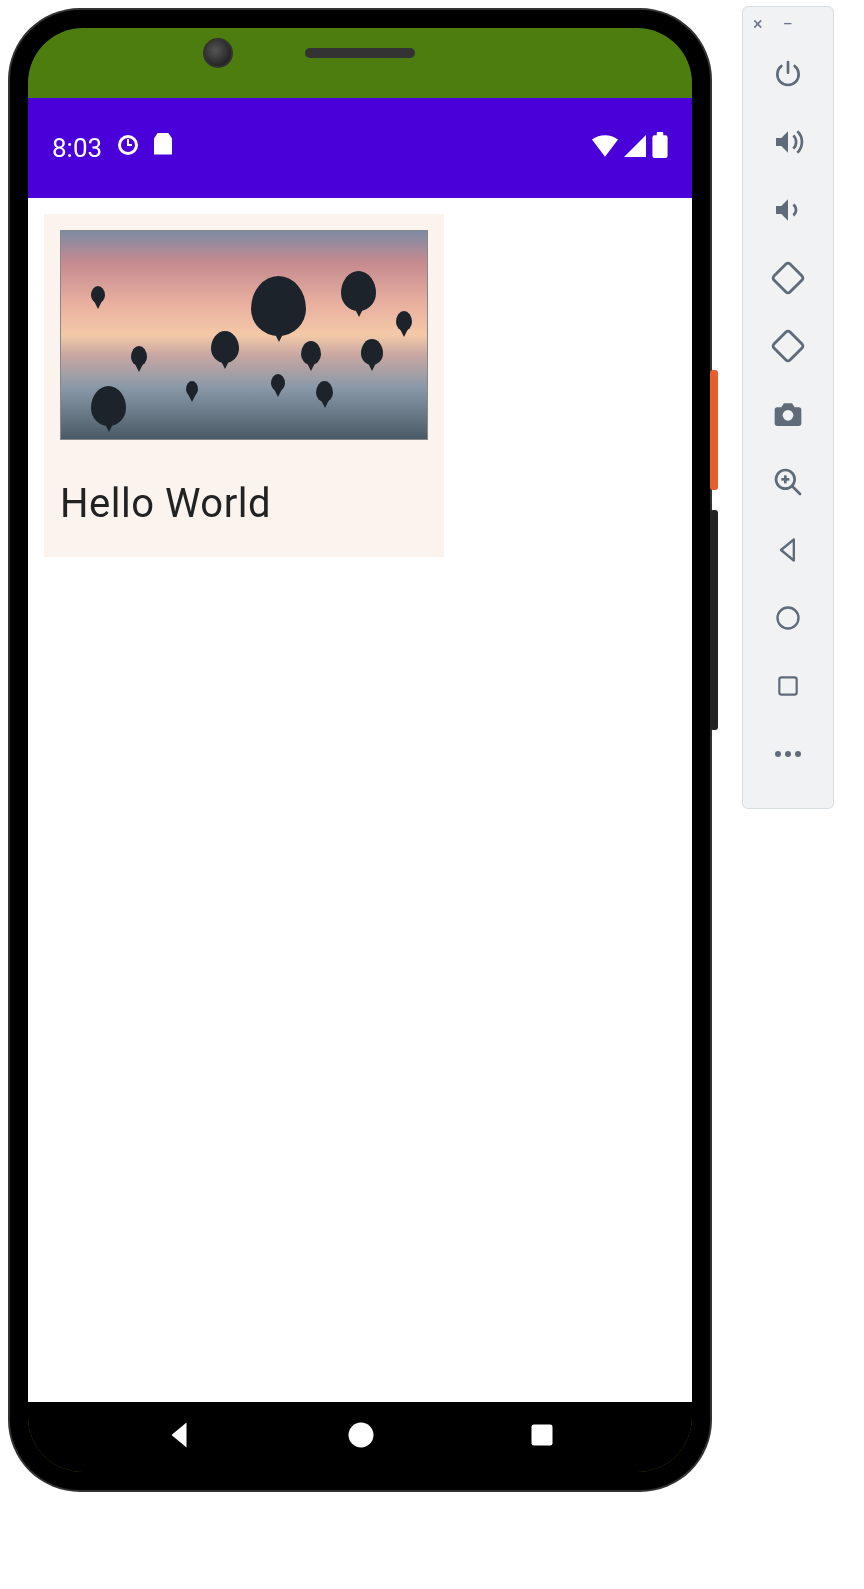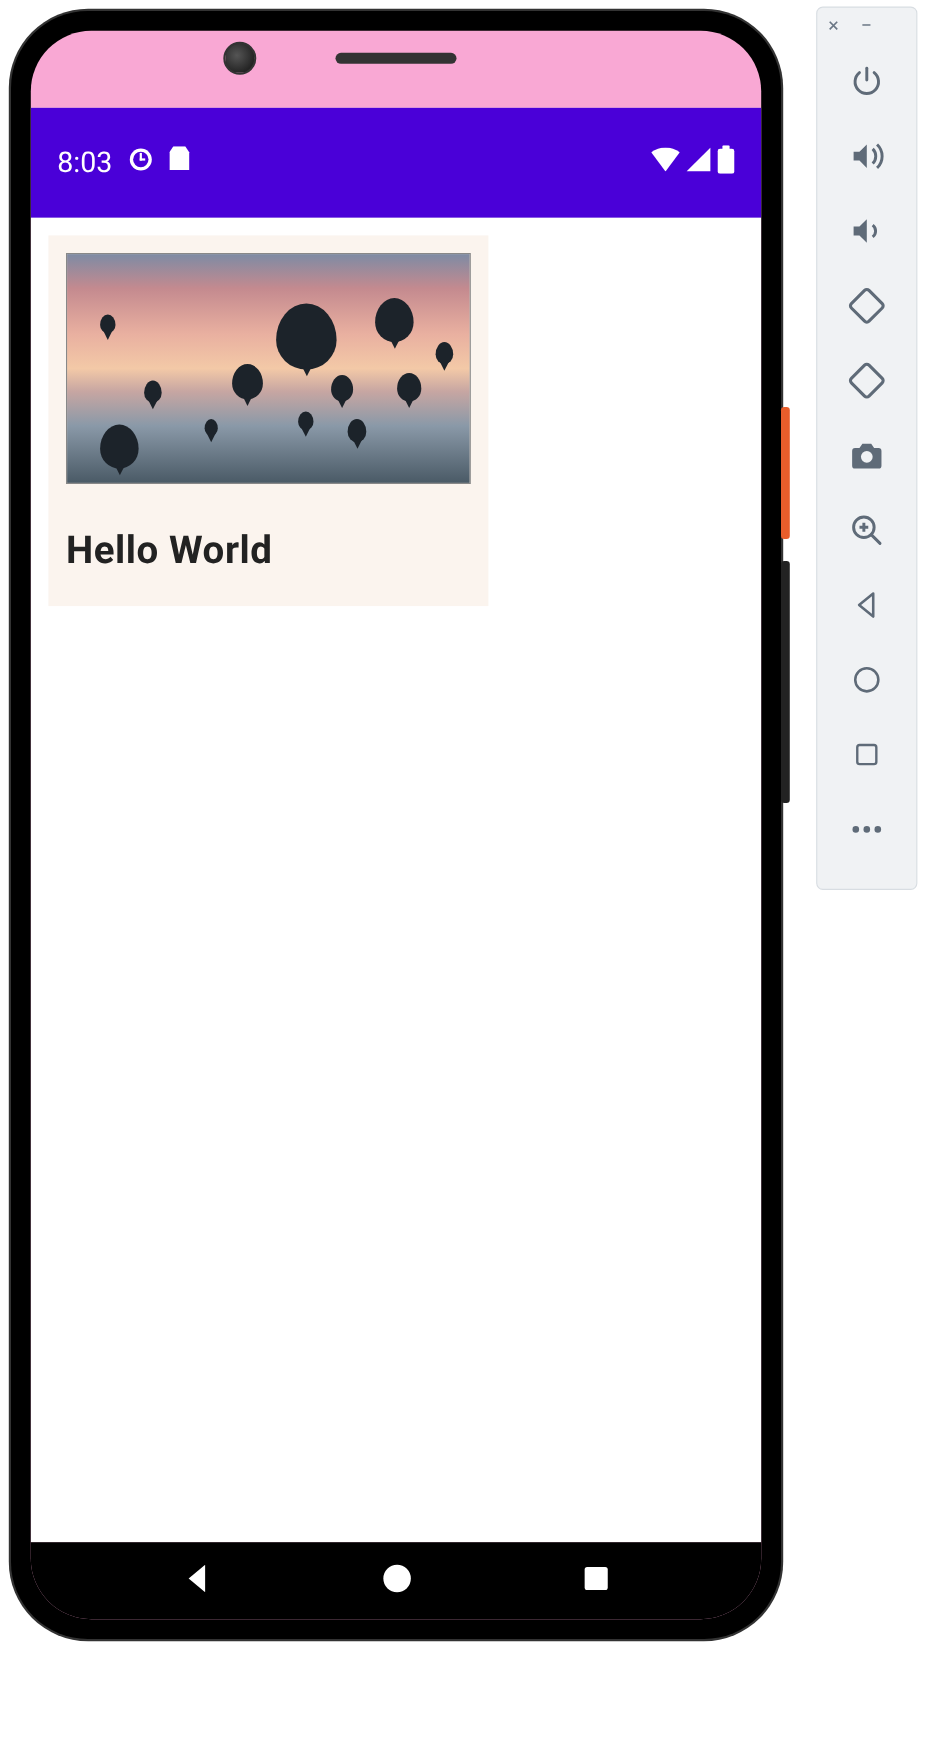--- a/index.html
+++ b/index.html
@@ -20,21 +20,21 @@
     width: 700px;
     height: 1480px;
     background: #000;
     border-radius: 70px;
     padding: 18px;
     box-shadow: 0 0 0 2px #333;
   }
   .device-inner {
     width: 100%;
     height: 100%;
-    background: #f9a8d4;
+    background: #4d7c0f;
     border-radius: 55px;
     overflow: hidden;
     position: relative;
     display: flex;
     flex-direction: column;
   }
   .notch-row {
     position: absolute;
     top: 20px;
     left: 0;
@@ -125,22 +125,22 @@
     content: "";
     position: absolute;
     bottom: -6px; left: 50%;
     transform: translateX(-50%);
     width: 0; height: 0;
     border-left: 4px solid transparent;
     border-right: 4px solid transparent;
     border-top: 8px solid #1c232a;
   }
   .card-text {
-    font-size: 35px;
-    font-weight: 700;
+    font-size: 40px;
+    font-weight: 400;
     color: #222;
     margin-top: 40px;
     letter-spacing: 0.5px;
   }
 
   .nav-bar {
     position: absolute;
     left: 0; right: 0; bottom: 0;
     height: 70px;
     background: #000;

